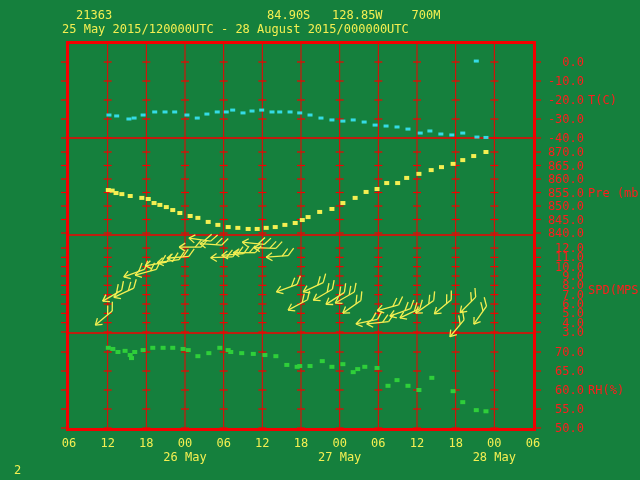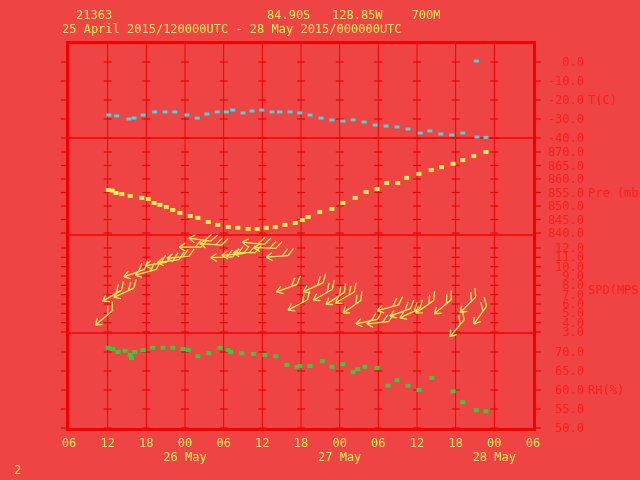--- a/index.html
+++ b/index.html
@@ -1,32 +1,32 @@
 <!DOCTYPE html>
 <html><head>
 <meta charset="utf-8">
 <style>
   html,body{margin:0;padding:0;background:#000;}
-  .screen{position:relative;width:640px;height:480px;background:#ef4444;overflow:hidden;
+  .screen{position:relative;width:640px;height:480px;background:#15803d;overflow:hidden;
           font-family:"DejaVu Sans Mono",monospace;}
   .hdr{position:absolute;color:#f4ef52;font-size:12px;line-height:13px;white-space:pre;}
   #station-id{left:76px;top:9px;}
   #station-loc{left:267px;top:9px;}
   #period-line{left:62px;top:23px;}
   #page-num{position:absolute;left:14px;top:463px;color:#f4ef52;font-size:12px;}
   svg{position:absolute;left:0;top:0;}
   svg text{font-family:"DejaVu Sans Mono",monospace;}
 </style>
 </head>
 <body>
 
 <div class="screen">
   <div class="hdr" id="station-id">21363</div>
   <div class="hdr" id="station-loc">84.90S   128.85W    700M</div>
-  <div class="hdr" id="period-line">25 April 2015/120000UTC - 28 May 2015/000000UTC</div>
+  <div class="hdr" id="period-line">25 May 2015/120000UTC - 28 August 2015/000000UTC</div>
   <svg id="plot" width="640" height="480" viewBox="0 0 640 480">
       <g>
         <line x1="107.66666666666666" y1="44" x2="107.66666666666666" y2="428" stroke="#f40000" stroke-width="1"></line>
         <line x1="103.66666666666666" y1="62" x2="111.66666666666666" y2="62" stroke="#f40000" stroke-width="1.2"></line>
         <line x1="103.66666666666666" y1="81" x2="111.66666666666666" y2="81" stroke="#f40000" stroke-width="1.2"></line>
         <line x1="103.66666666666666" y1="100" x2="111.66666666666666" y2="100" stroke="#f40000" stroke-width="1.2"></line>
         <line x1="103.66666666666666" y1="119" x2="111.66666666666666" y2="119" stroke="#f40000" stroke-width="1.2"></line>
         <line x1="103.66666666666666" y1="138" x2="111.66666666666666" y2="138" stroke="#f40000" stroke-width="1.2"></line>
         <line x1="103.66666666666666" y1="152" x2="111.66666666666666" y2="152" stroke="#f40000" stroke-width="1.2"></line>
         <line x1="103.66666666666666" y1="165.5" x2="111.66666666666666" y2="165.5" stroke="#f40000" stroke-width="1.2"></line>

